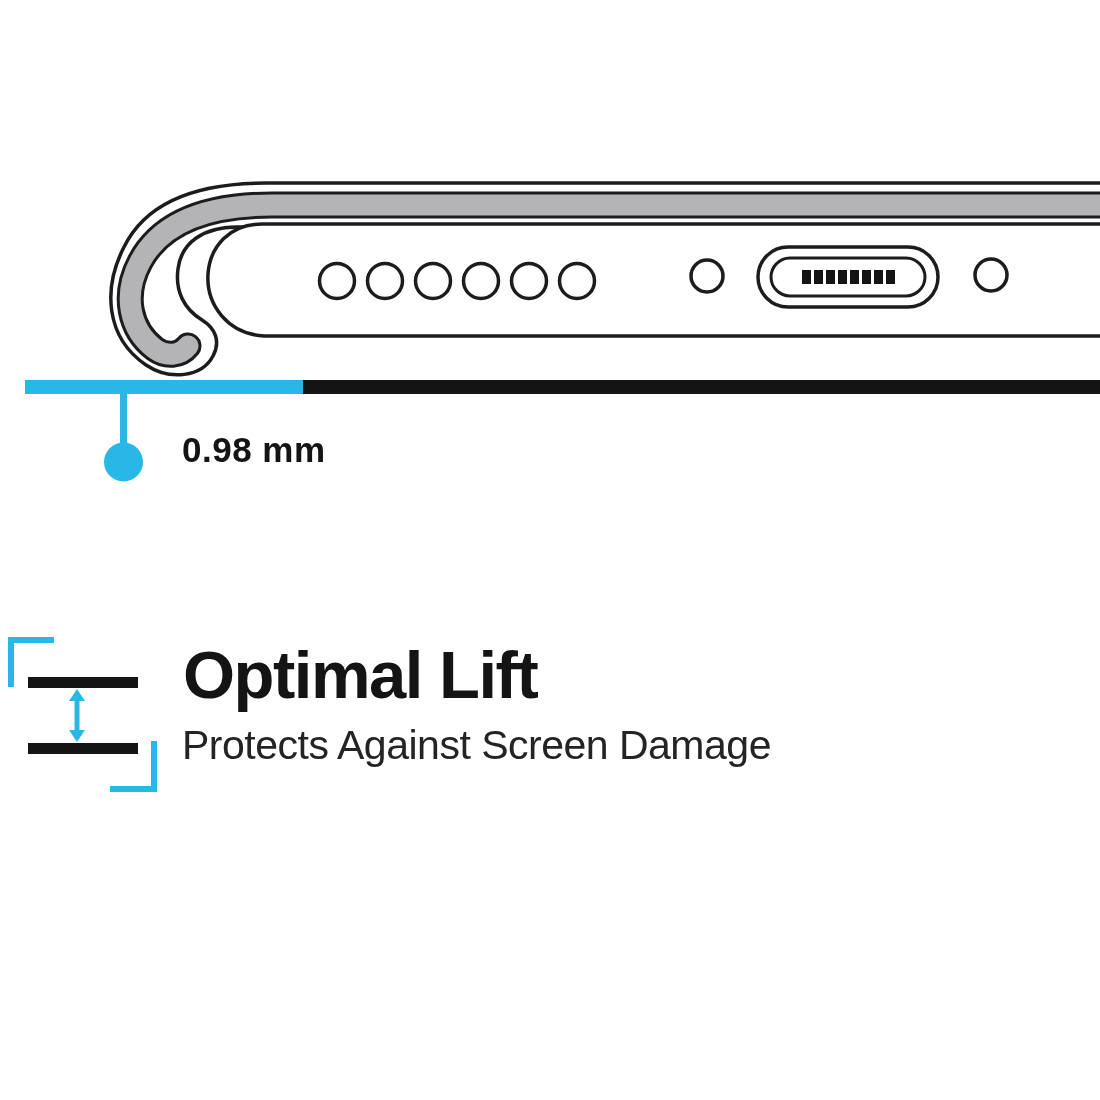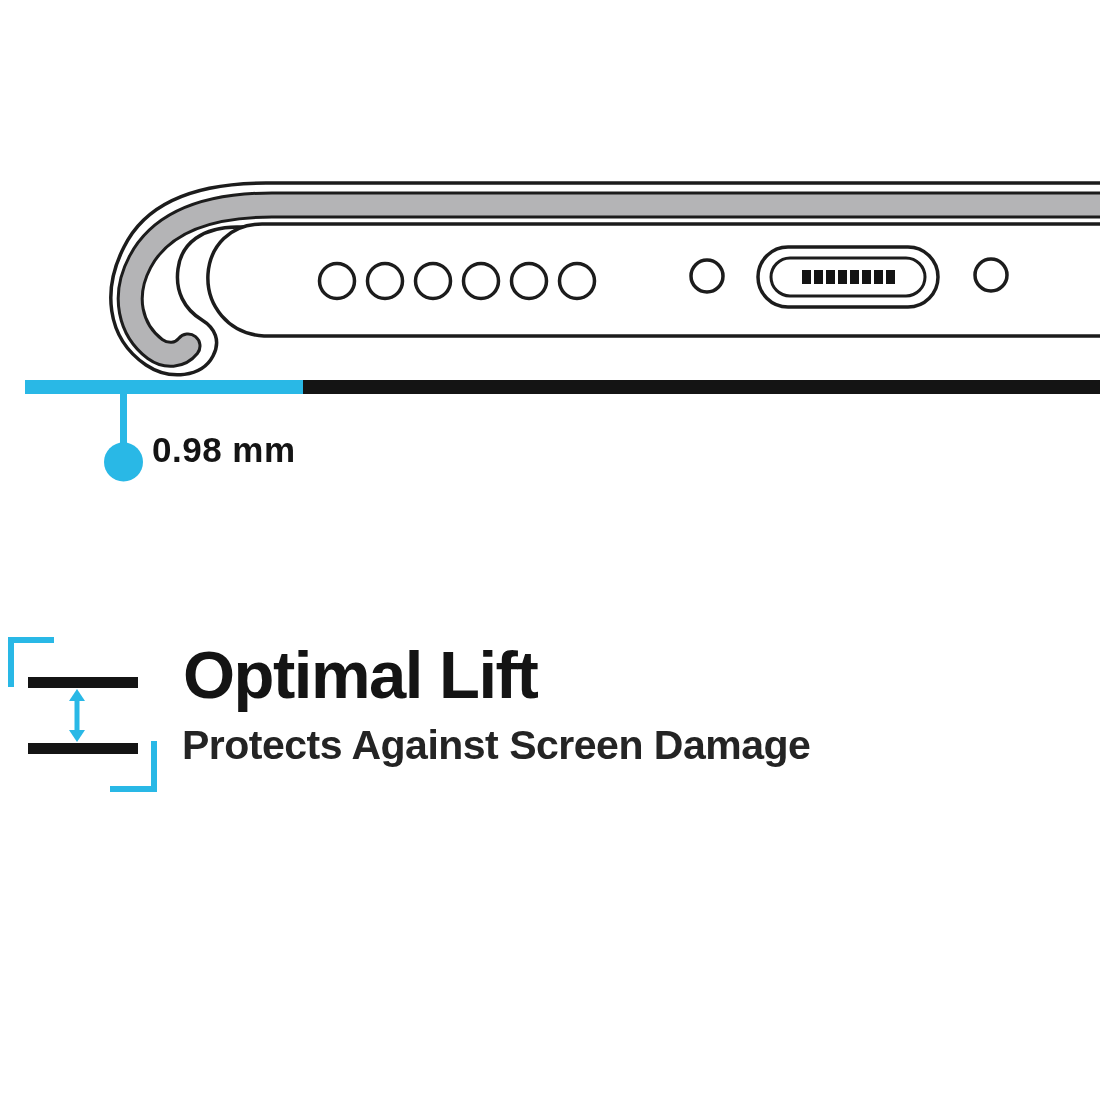--- a/index.html
+++ b/index.html
@@ -17,21 +17,21 @@
   }
   svg.art {
     position: absolute;
     left: 0; top: 0;
     width: 1100px;
     height: 1100px;
     display: block;
   }
   .measure-label {
     position: absolute;
-    left: 152px;
+    left: 182px;
     top: 430px;
     font-size: 35px;
     font-weight: 700;
     letter-spacing: 0.5px;
     color: var(--ink, #141414);
     white-space: nowrap;
   }
   .title {
     position: absolute;
     left: 179px;
@@ -42,21 +42,21 @@
     letter-spacing: -1.5px;
     color: var(--ink, #141414);
     white-space: nowrap;
   }
   .subtitle {
     position: absolute;
     left: 182px;
     top: 722px;
     margin: 0;
     font-size: 41px;
-    font-weight: 700;
+    font-weight: 400;
     letter-spacing: -0.5px;
     color: #242424;
     white-space: nowrap;
   }
 </style>
 </head>
 <body>
 
 <div class="stage">
 

